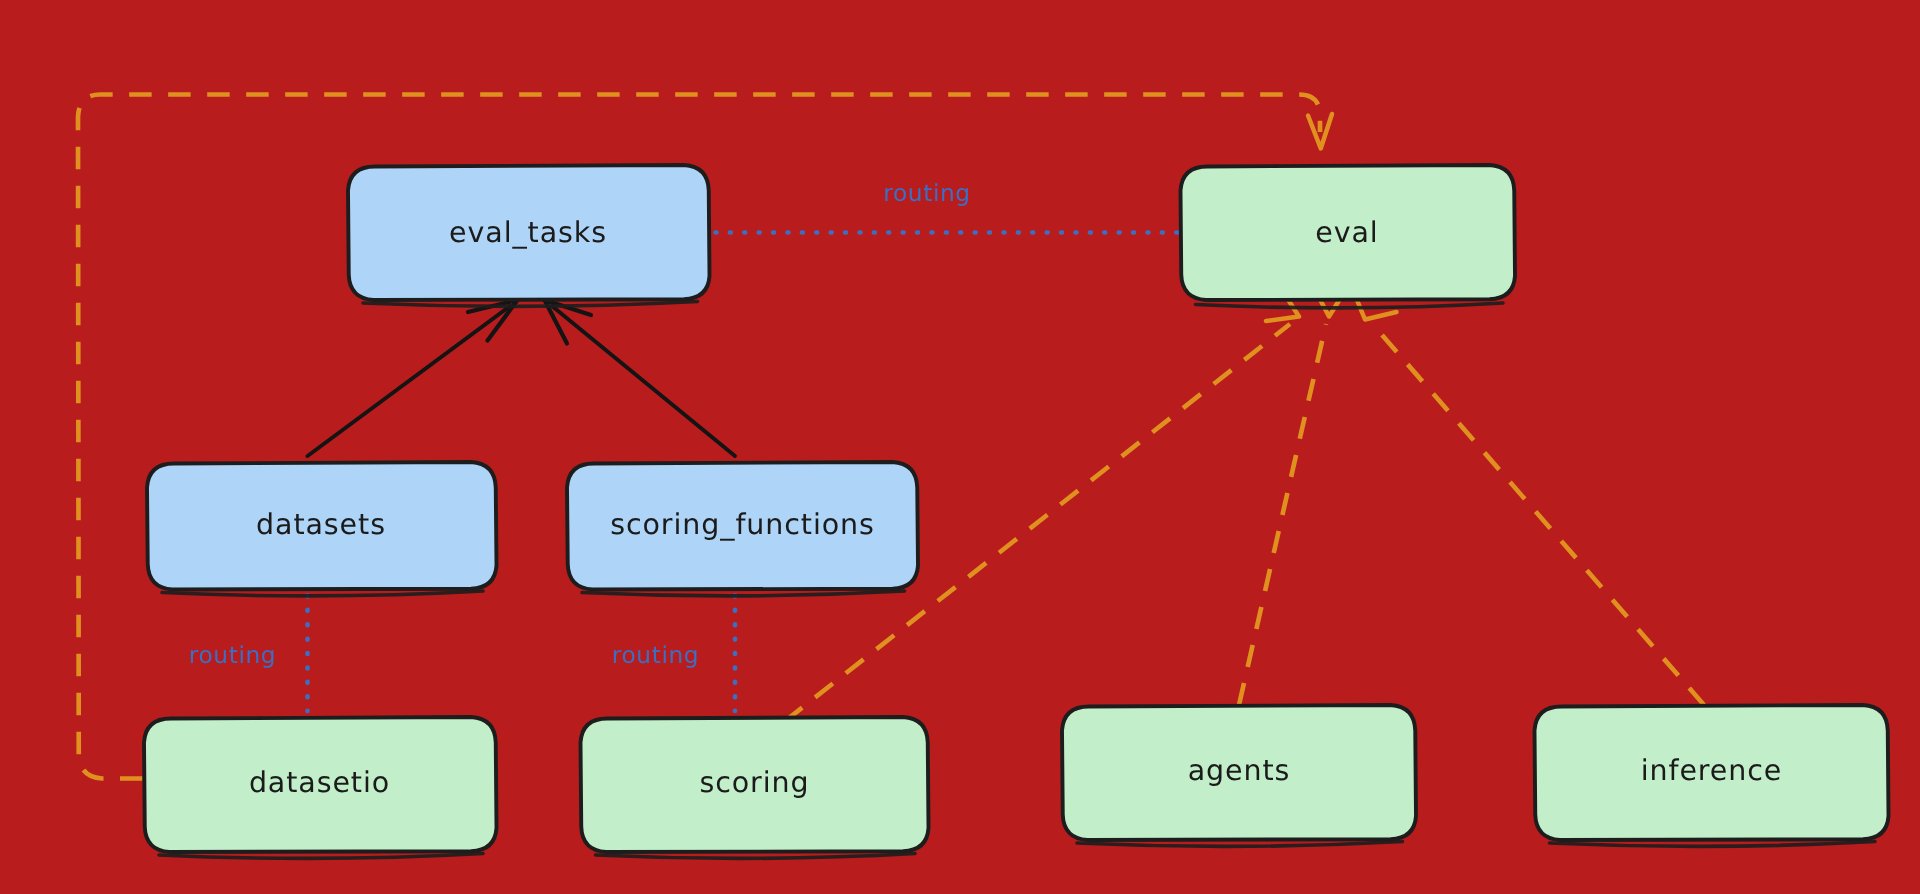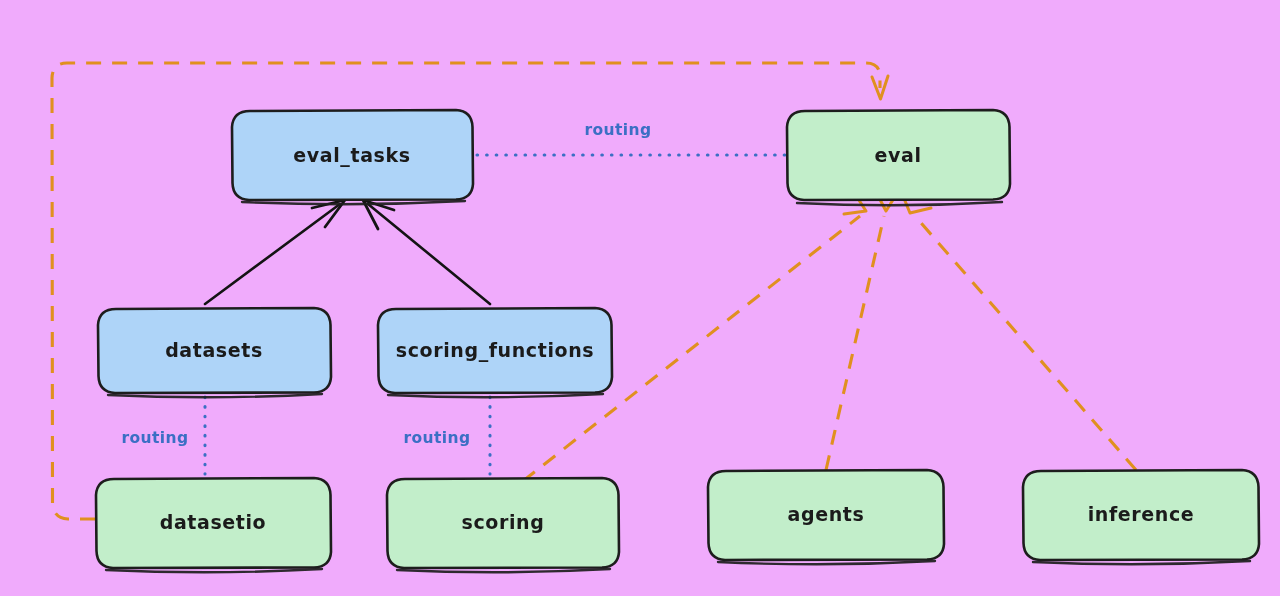--- a/index.html
+++ b/index.html
@@ -10,22 +10,21 @@
   body {
     width: 1280px;
     height: 596px;
     overflow: hidden;
     font-family: "DejaVu Sans", sans-serif;
   }
   #diagram-root {
     position: relative;
     width: 1280px;
     height: 596px;
-    background: #f0abfc;
-    font-weight: bold;
+    background: #b91c1c;
   }
   svg#diagram-svg {
     position: absolute;
     top: 0;
     left: 0;
     width: 1280px;
     height: 596px;
   }
   .node-label {
     font-family: "DejaVu Sans", sans-serif;

